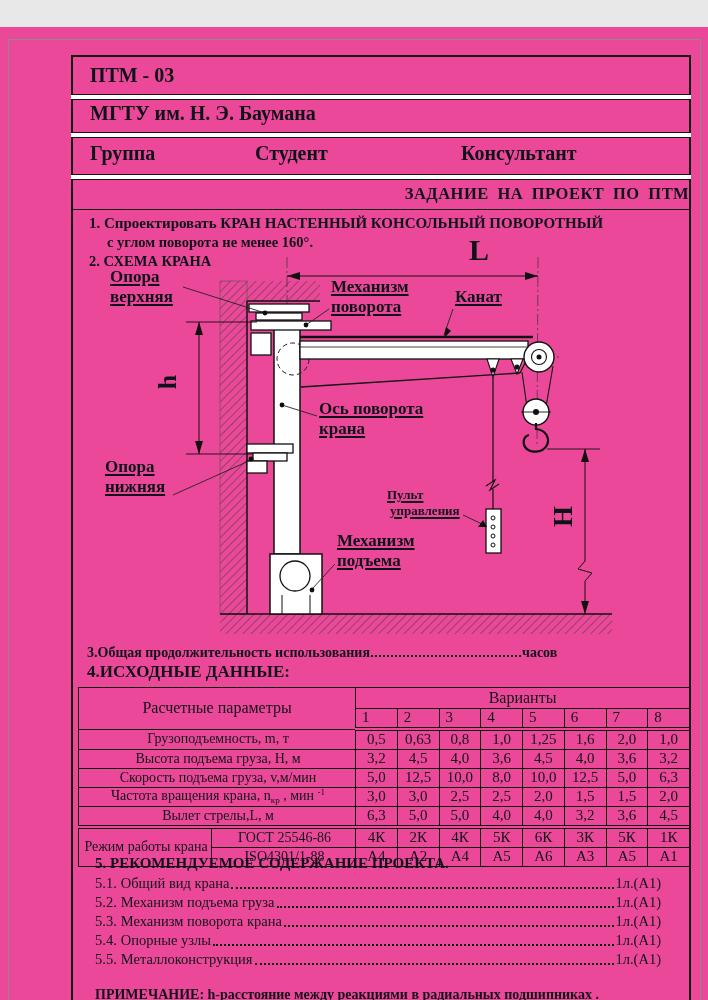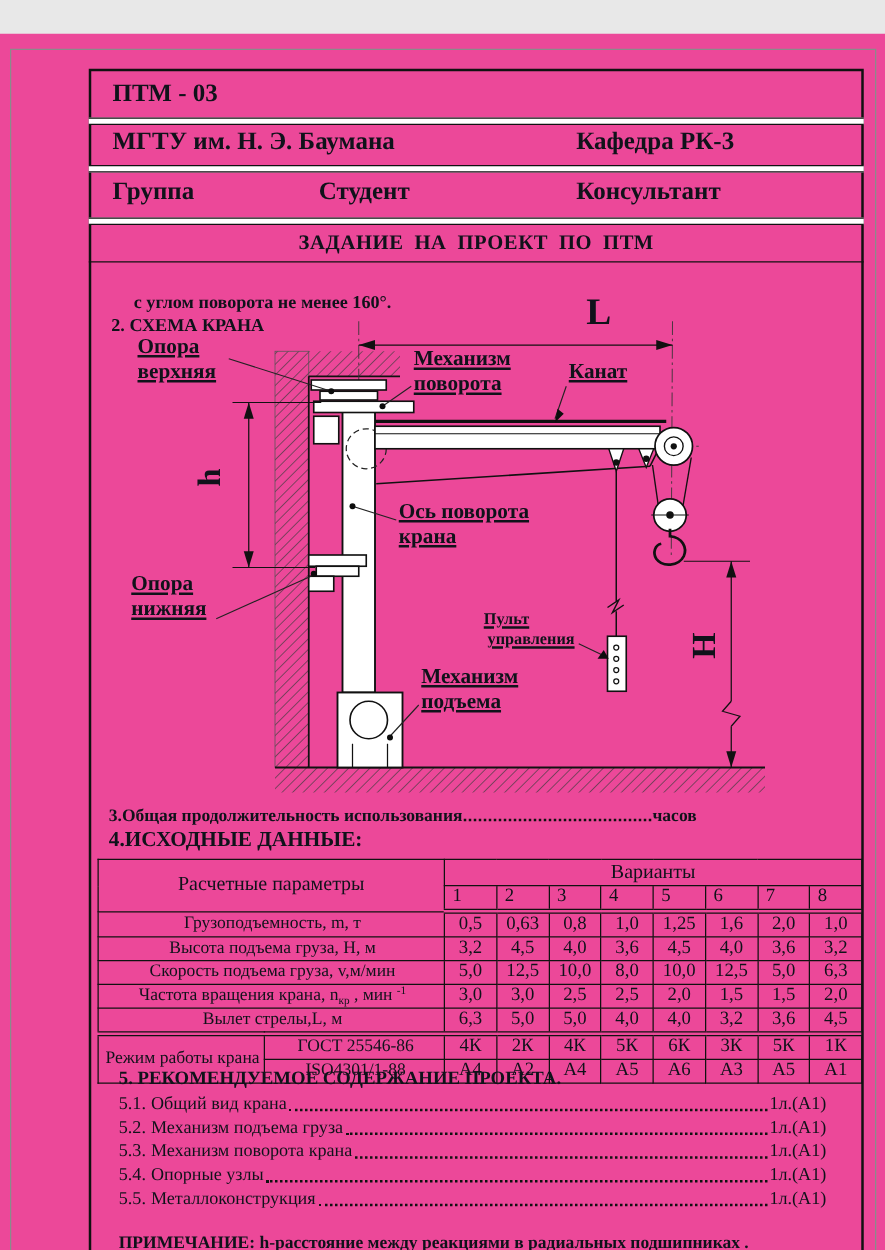--- a/index.html
+++ b/index.html
@@ -5,21 +5,21 @@
   html,body{margin:0;padding:0;background:#e8e8e8;}
   .page{position:relative;width:708px;height:1000px;background:#ec4899;overflow:hidden;
         font-family:"Liberation Serif","DejaVu Serif",serif;color:#10121a;margin-top:27px;}
   .outer{position:absolute;left:8px;top:12px;width:691px;height:971px;border:1px solid #8b8b8b;}
   .botbar{position:absolute;left:0;top:988px;width:708px;height:12px;background:#4f4f4f;}
   .frame{position:absolute;left:71px;top:28px;width:616px;height:947px;border:2px solid #111;}
   .abs{position:absolute;}
   .hdr-text{font-size:20px;font-weight:bold;white-space:nowrap;}
   .dbl{position:absolute;left:-2px;right:-2px;height:4px;border-top:1.7px solid #111;border-bottom:1.7px solid #111;background:#fff;}
   .single{position:absolute;left:-2px;right:-2px;height:0;border-top:1.7px solid #111;}
-  .title-row{position:absolute;left:0;right:0;text-align:center;font-size:16.5px;font-weight:bold;letter-spacing:.5px;word-spacing:4px;}
+  .title-row{position:absolute;left:0;right:0;text-align:right;font-size:16.5px;font-weight:bold;letter-spacing:.5px;word-spacing:4px;}
   .itm{position:absolute;font-weight:bold;white-space:nowrap;}
   .diagram{position:absolute;left:0;top:152px;width:620px;height:430px;}
   .diagram svg{position:absolute;left:0;top:0;}
   .dlabel{position:absolute;font-weight:bold;font-size:17px;line-height:1.2;white-space:nowrap;}
   .dlabel .ln{display:table;text-decoration:underline;text-decoration-thickness:1.5px;text-underline-offset:2px;}
   .dlabel.small{font-size:13px;line-height:1.25;}
   .dim{position:absolute;font-weight:bold;}
   .rot{transform:rotate(-90deg);transform-origin:center center;}
   .dotfill{flex:1;border-bottom:2px dotted #111;margin:0 2px 3px 2px;min-width:20px;}
   .dots-mid{display:inline-block;width:150px;border-bottom:2px dotted #111;margin:0 1px;vertical-align:baseline;height:12px;}
@@ -44,31 +44,31 @@
 <div class="page">
   <div class="outer"></div>
   <div class="botbar"></div>
 
   <div class="frame">
 
     <div class="abs hdr-text" style="left:17px;top:7px;">ПТМ - 03</div>
     <div class="dbl" style="top:37px;"></div>
 
     <div class="abs hdr-text" style="left:17px;top:45px;">МГТУ им. Н. Э. Баумана</div>
-    <div class="abs hdr-text" style="left:388px;top:45px;">Кафедра  РК-3</div>
     <div class="dbl" style="top:75px;"></div>
 
     <div class="abs hdr-text" style="left:17px;top:85px;">Группа</div>
     <div class="abs hdr-text" style="left:182px;top:85px;">Студент</div>
     <div class="abs hdr-text" style="left:388px;top:85px;">Консультант</div>
     <div class="dbl" style="top:117px;"></div>
 
     <div class="title-row" style="top:127px;">ЗАДАНИЕ  НА  ПРОЕКТ  ПО  ПТМ</div>
     <div class="single" style="top:152px;"></div>
 
+    <div class="itm" style="left:16px;top:158px;font-size:15px;">1. Спроектировать КРАН НАСТЕННЫЙ КОНСОЛЬНЫЙ  ПОВОРОТНЫЙ</div>
     <div class="itm" style="left:34px;top:177px;font-size:14.5px;">с углом поворота  не менее  160°.</div>
     <div class="itm" style="left:16px;top:196px;font-size:14.5px;">2.  СХЕМА  КРАНА</div>
 
     <div class="diagram">
       <svg width="620" height="430" viewBox="0 0 620 430">
         <defs>
           <pattern id="hatch" width="6" height="6" patternUnits="userSpaceOnUse" patternTransform="rotate(45)">
             <line x1="0" y1="0" x2="0" y2="6" stroke="#3c3c3c" stroke-width="1"></line>
           </pattern>
         </defs>

